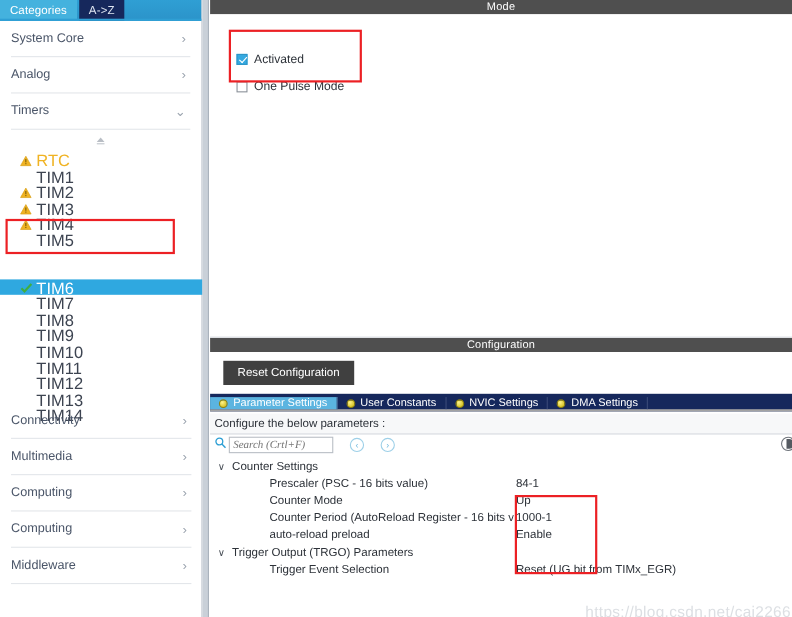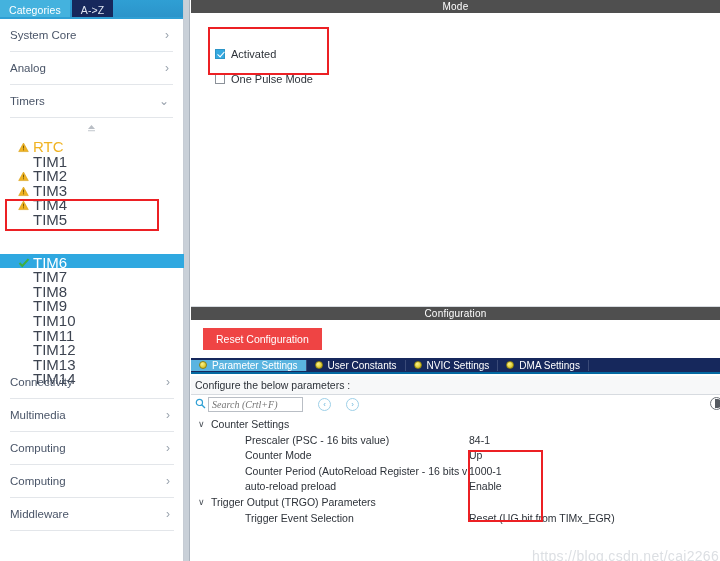--- a/index.html
+++ b/index.html
@@ -173,33 +173,33 @@
   }
 
   
   #cfg-body {
     position: relative;
     background: #ffffff;
     height: 248px;
   }
   #reset-btn {
     position: absolute; left: 12px; top: 8px;
-    background: #ef4444;
+    background: #404040;
     color: #ffffff;
     font-size: 10.5px;
     padding: 5px 13px;
     border: none;
     cursor: default;
   }
   #cfg-tabs {
     position: absolute; left: 0; top: 38px;
     width: 529px; height: 16px;
     background: #16285c;
-    display: flex; align-items: center;
-    border-bottom: 2px solid #0369a1;
+    display: flex; align-items: flex-end;
+    border-bottom: 2px solid #a3a3a3;
   }
   .ctab {
     display: flex; align-items: center;
     font-size: 10px;
     color: #ffffff;
     padding: 0 8px;
     border-right: 1px solid #3a4a78;
     cursor: default;
     white-space: nowrap;
   }

